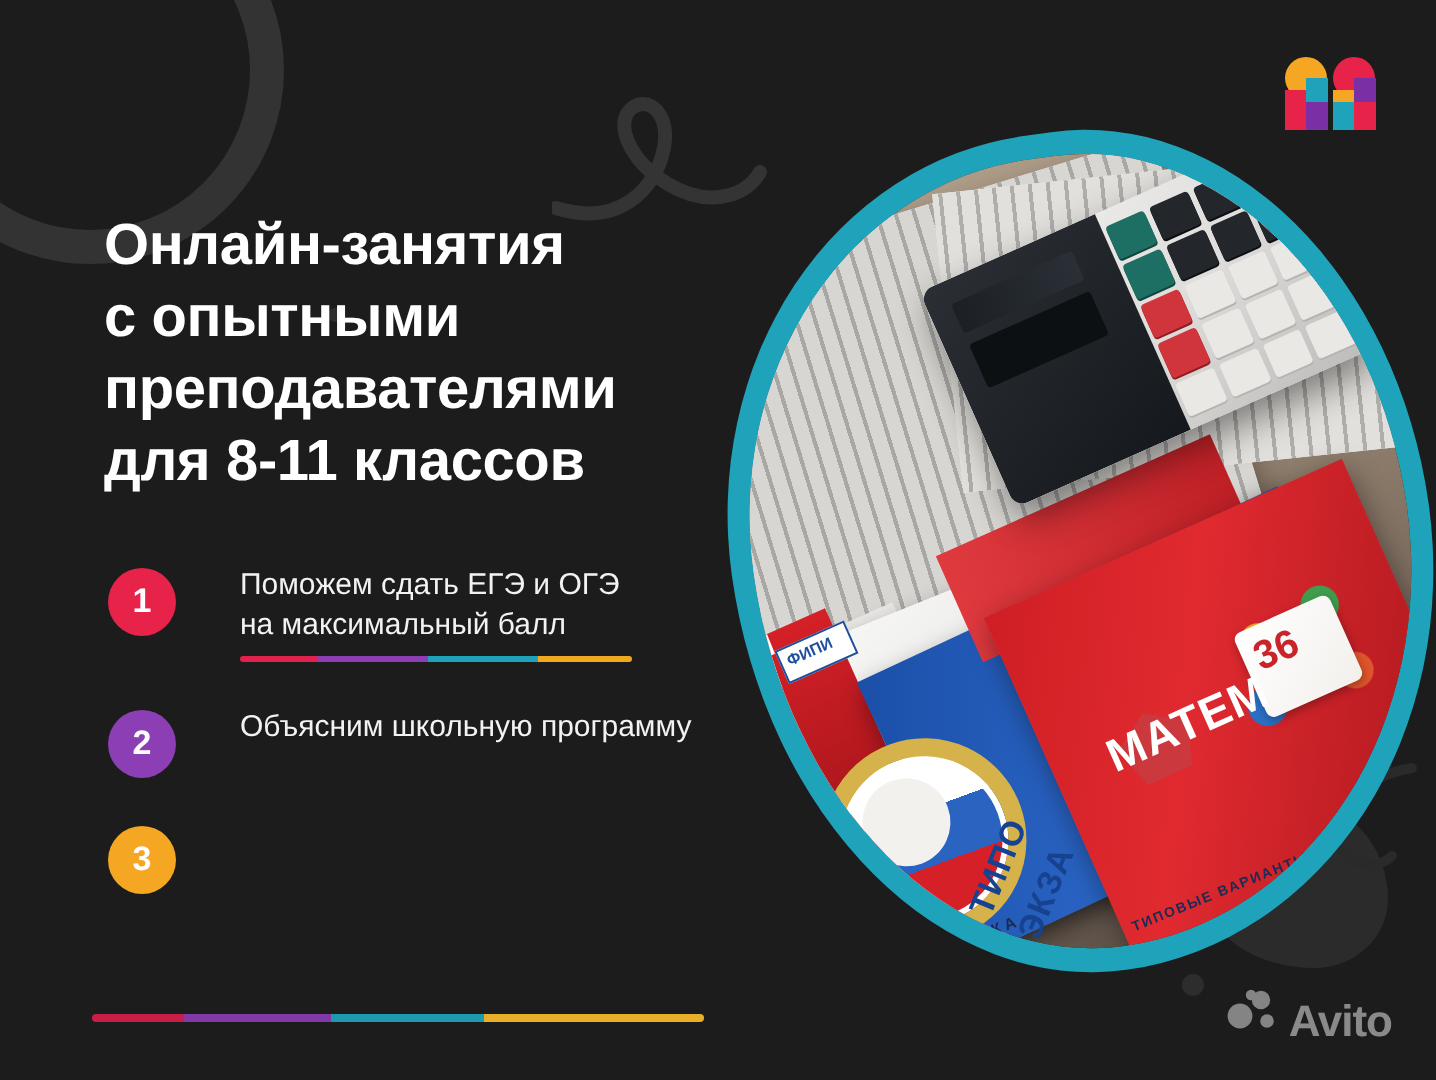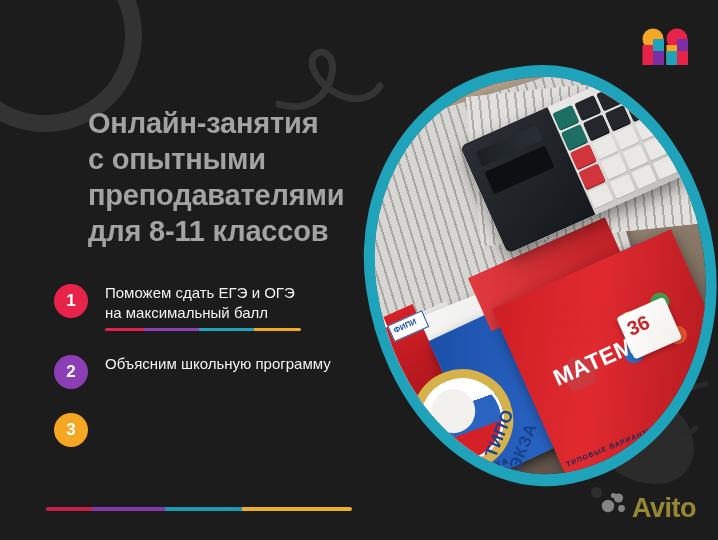--- a/index.html
+++ b/index.html
@@ -318,27 +318,26 @@
   }
   .calc-keys i.dark { background: #23272c; box-shadow: 0 1px 0 #0d0f12; }
   .calc-keys i.red  { background: #d0353c; box-shadow: 0 1px 0 #8e1f25; }
   .calc-keys i.grn  { background: #1e6f63; box-shadow: 0 1px 0 #12443c; }
 
   
   .heading {
     position: absolute;
     left: 52px; top: 106px;
     width: 300px;
-    color: #a3a3a3;
+    color: #ffffff;
     font-size: 29px;
     line-height: 1.24;
     font-weight: 700;
     letter-spacing: -0.2px;
     white-space: pre-line;
-    margin-left: 36px;
   }
 
   .list {
     position: absolute;
     left: 54px; top: 282px;
     width: 320px;
   }
   .list-item {
     position: relative;
     display: flex;
@@ -352,21 +351,21 @@
     border-radius: 50%;
     display: flex;
     align-items: center;
     justify-content: center;
     color: #ffffff;
     font-size: 17px;
     font-weight: 700;
     margin-top: 2px;
   }
   .item-text-wrap {
-    margin-left: 17px;
+    margin-left: 32px;
     padding-top: 1px;
   }
   .item-text {
     color: #f2f2f2;
     font-size: 15px;
     line-height: 1.36;
     font-weight: 400;
     white-space: pre-line;
   }
   .item-underline {
@@ -397,22 +396,22 @@
   
   .avito {
     position: absolute;
     right: 22px; bottom: 18px;
     display: flex;
     align-items: center;
     opacity: .55;
   }
   .avito-dots { width: 26px; height: 22px; margin-right: 5px; }
   .avito-text {
-    color: #fde047;
-    font-size: 27px;
+    color: #e5e5e5;
+    font-size: 22px;
     font-weight: 700;
     letter-spacing: -0.5px;
     line-height: 1;
     margin-top: 12px;
   }
 </style>
 </head>
 <body>
 
 <div class="poster">

